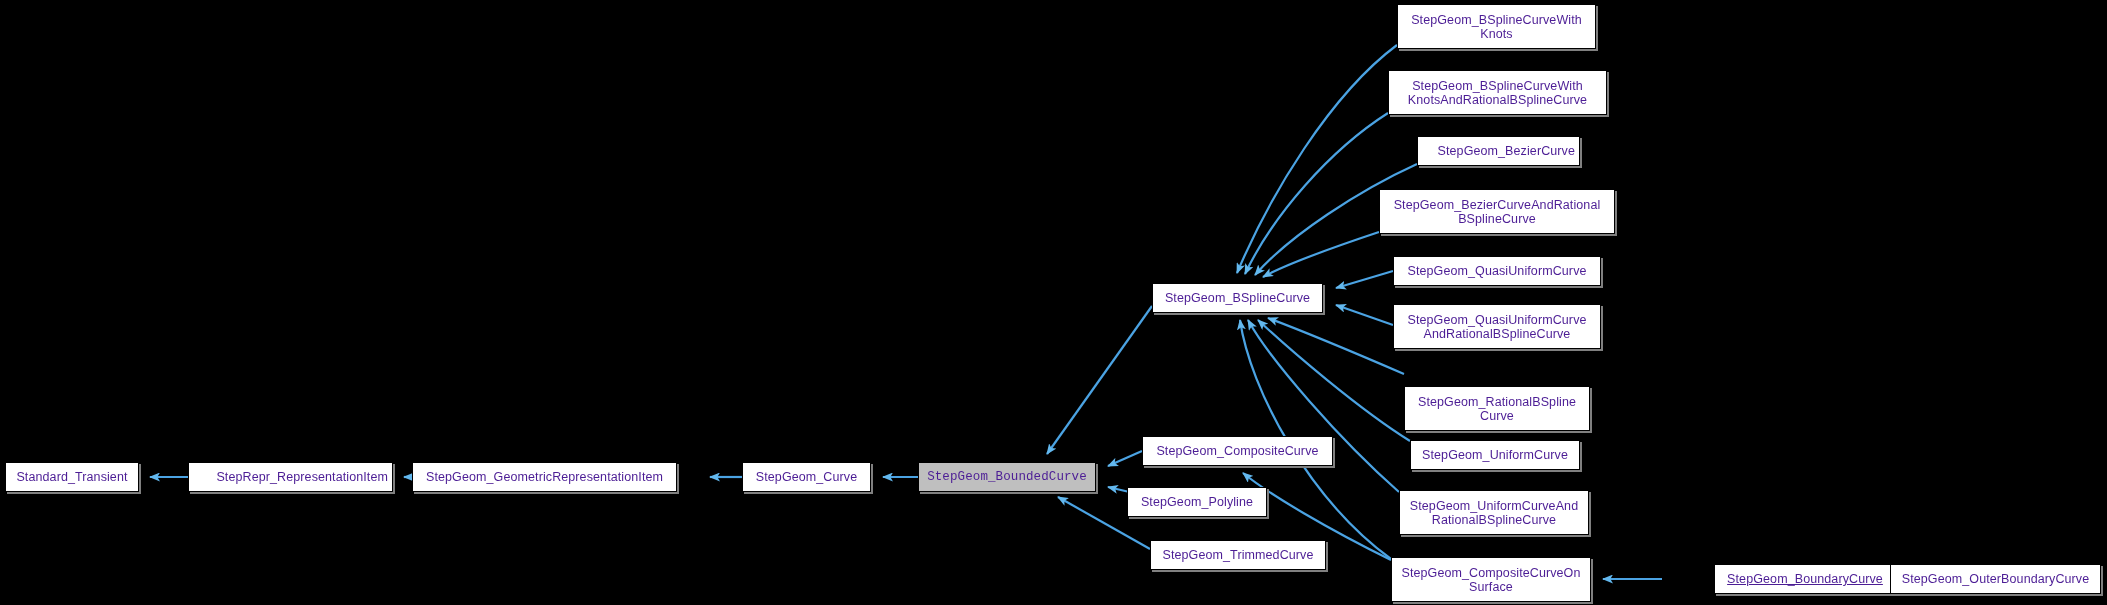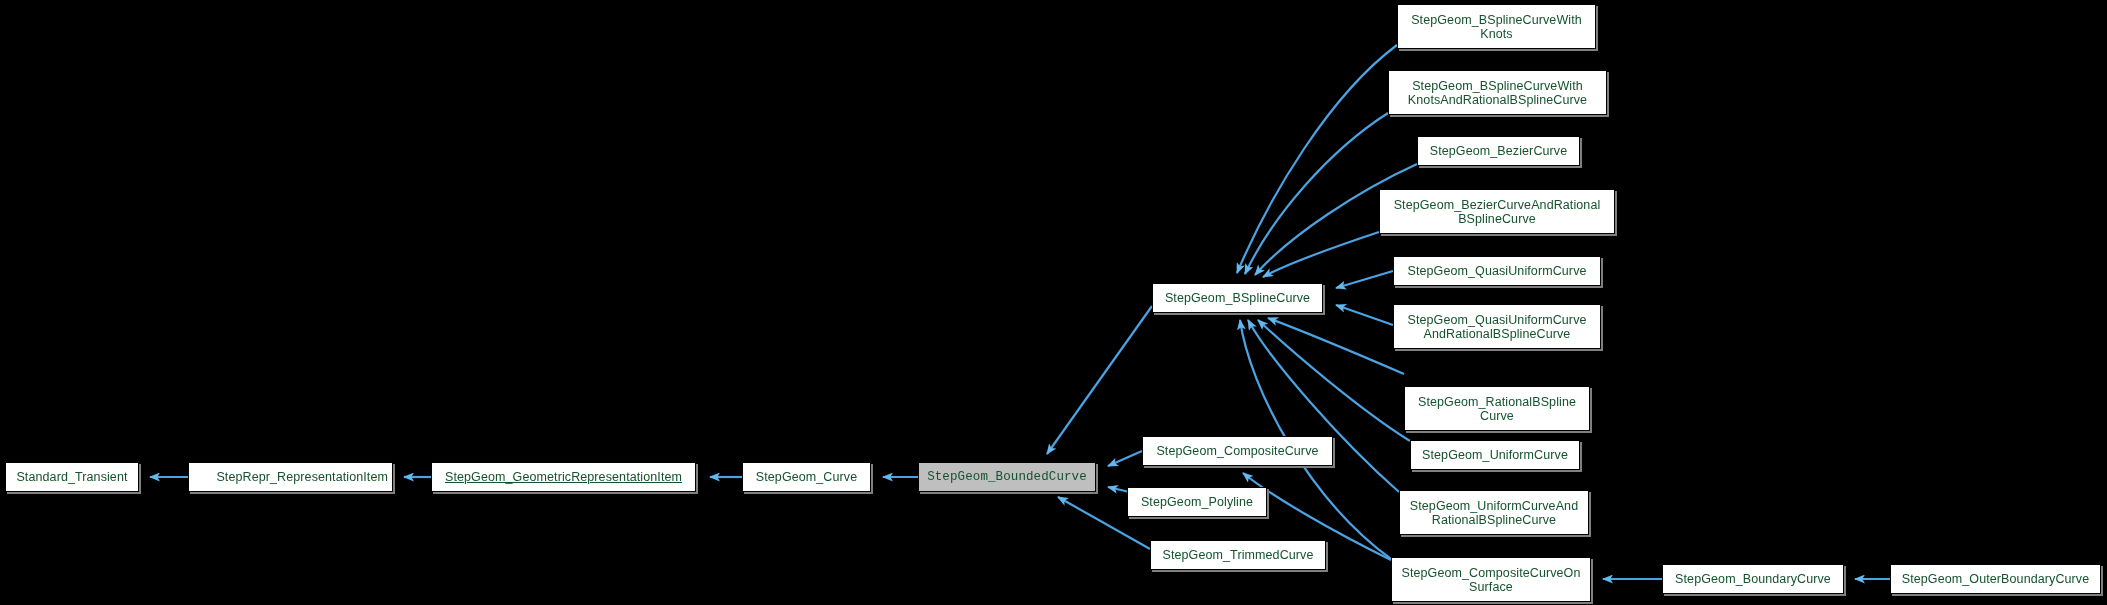--- a/index.html
+++ b/index.html
@@ -3,21 +3,21 @@
 <meta charset="utf-8">
 <style>
   html,body{margin:0;padding:0;background:#000;}
   #canvas{position:relative;width:2107px;height:605px;background:#000;overflow:hidden;
           font-family:"Liberation Sans","DejaVu Sans",sans-serif;}
   #edges{position:absolute;left:0;top:0;width:2107px;height:605px;}
   .node{position:absolute;box-sizing:border-box;background:#ffffff;
         border:1px solid #000000;
         box-shadow:2px 2px 0 0 #808080;
         display:flex;align-items:center;justify-content:center;
-        text-align:center;color:#14532d;font-size:12.5px;line-height:14px;
+        text-align:center;color:#4c1d95;font-size:12.5px;line-height:14px;
         letter-spacing:.1px;white-space:pre-line;}
   .node.selected{background:#bfbfbf;}
   .nlabel{display:block;padding:0 4px;}
 </style>
 </head>
 <body>
 
 <div id="canvas">
   <svg id="edges" viewBox="0 0 2107 605" xmlns="http://www.w3.org/2000/svg">
     <defs>
@@ -45,40 +45,40 @@
         <path d="M 1399 492 C 1340 440 1270 360 1248 320" fill="none" stroke="#4ba3e3" stroke-width="2.2" marker-end="url(#arrowhead)"></path>
         <path d="M 1391 559 C 1310 500 1250 390 1240 320" fill="none" stroke="#4ba3e3" stroke-width="2.2" marker-end="url(#arrowhead)"></path>
         <path d="M 1391 560 C 1330 530 1270 495 1243 473" fill="none" stroke="#4ba3e3" stroke-width="2.2" marker-end="url(#arrowhead)"></path>
         <path d="M 1662 579 L 1603 579" fill="none" stroke="#4ba3e3" stroke-width="2.2" marker-end="url(#arrowhead)"></path>
         <path d="M 1890 579 L 1855 579" fill="none" stroke="#4ba3e3" stroke-width="2.2" marker-end="url(#arrowhead)"></path>
       </g>
   </svg>
   <div id="node-layer">
       <div class="node" style="left: 5px; top: 462px; width: 134px; height: 30px;"><span class="nlabel">Standard_Transient</span></div>
       <div class="node" style="left: 188px; top: 462px; width: 205px; height: 30px; justify-content: flex-end;"><span class="nlabel">StepRepr_RepresentationItem</span></div>
-      <div class="node" style="left: 431px; top: 462px; width: 265px; height: 30px; text-decoration: underline;"><span class="nlabel">StepGeom_GeometricRepresentationItem</span></div>
+      <div class="node" style="left: 412px; top: 462px; width: 265px; height: 30px;"><span class="nlabel">StepGeom_GeometricRepresentationItem</span></div>
       <div class="node" style="left: 742px; top: 462px; width: 129px; height: 30px; align-items: center;"><span class="nlabel">StepGeom_Curve</span></div>
       <div class="node selected" style="left: 918px; top: 462px; width: 178px; height: 30px; font-family: Liberation Mono, monospace;"><span class="nlabel">StepGeom_BoundedCurve</span></div>
       <div class="node" style="left: 1152px; top: 283px; width: 171px; height: 30px;"><span class="nlabel">StepGeom_BSplineCurve</span></div>
       <div class="node" style="left: 1142px; top: 436px; width: 191px; height: 30px;"><span class="nlabel">StepGeom_CompositeCurve</span></div>
       <div class="node" style="left: 1127px; top: 487px; width: 140px; height: 30px;"><span class="nlabel">StepGeom_Polyline</span></div>
       <div class="node" style="left: 1150px; top: 540px; width: 176px; height: 30px;"><span class="nlabel">StepGeom_TrimmedCurve</span></div>
       <div class="node" style="left: 1397px; top: 4px; width: 199px; height: 45px;"><span class="nlabel">StepGeom_BSplineCurveWith
 Knots</span></div>
       <div class="node" style="left: 1388px; top: 70px; width: 219px; height: 45px;"><span class="nlabel">StepGeom_BSplineCurveWith
 KnotsAndRationalBSplineCurve</span></div>
-      <div class="node" style="left: 1417px; top: 136px; width: 163px; height: 30px;"><span class="nlabel">StepGeom_BezierCurve</span></div>
+      <div class="node" style="left: 1417px; top: 136px; width: 163px; height: 30px; justify-content: flex-end;"><span class="nlabel">StepGeom_BezierCurve</span></div>
       <div class="node" style="left: 1379px; top: 189px; width: 236px; height: 45px;"><span class="nlabel">StepGeom_BezierCurveAndRational
 BSplineCurve</span></div>
       <div class="node" style="left: 1393px; top: 256px; width: 208px; height: 30px;"><span class="nlabel">StepGeom_QuasiUniformCurve</span></div>
       <div class="node" style="left: 1393px; top: 304px; width: 208px; height: 45px;"><span class="nlabel">StepGeom_QuasiUniformCurve
 AndRationalBSplineCurve</span></div>
       <div class="node" style="left: 1404px; top: 386px; width: 186px; height: 45px;"><span class="nlabel">StepGeom_RationalBSpline
 Curve</span></div>
       <div class="node" style="left: 1410px; top: 440px; width: 170px; height: 30px;"><span class="nlabel">StepGeom_UniformCurve</span></div>
       <div class="node" style="left: 1399px; top: 490px; width: 190px; height: 45px;"><span class="nlabel">StepGeom_UniformCurveAnd
 RationalBSplineCurve</span></div>
       <div class="node" style="left: 1391px; top: 557px; width: 200px; height: 45px;"><span class="nlabel">StepGeom_CompositeCurveOn
 Surface</span></div>
-      <div class="node" style="left: 1662px; top: 564px; width: 182px; height: 30px;"><span class="nlabel">StepGeom_BoundaryCurve</span></div>
+      <div class="node" style="left: 1714px; top: 564px; width: 182px; height: 30px; text-decoration: underline;"><span class="nlabel">StepGeom_BoundaryCurve</span></div>
       <div class="node" style="left: 1890px; top: 564px; width: 211px; height: 30px;"><span class="nlabel">StepGeom_OuterBoundaryCurve</span></div>
     </div>
 </div>
 
 </body></html>

